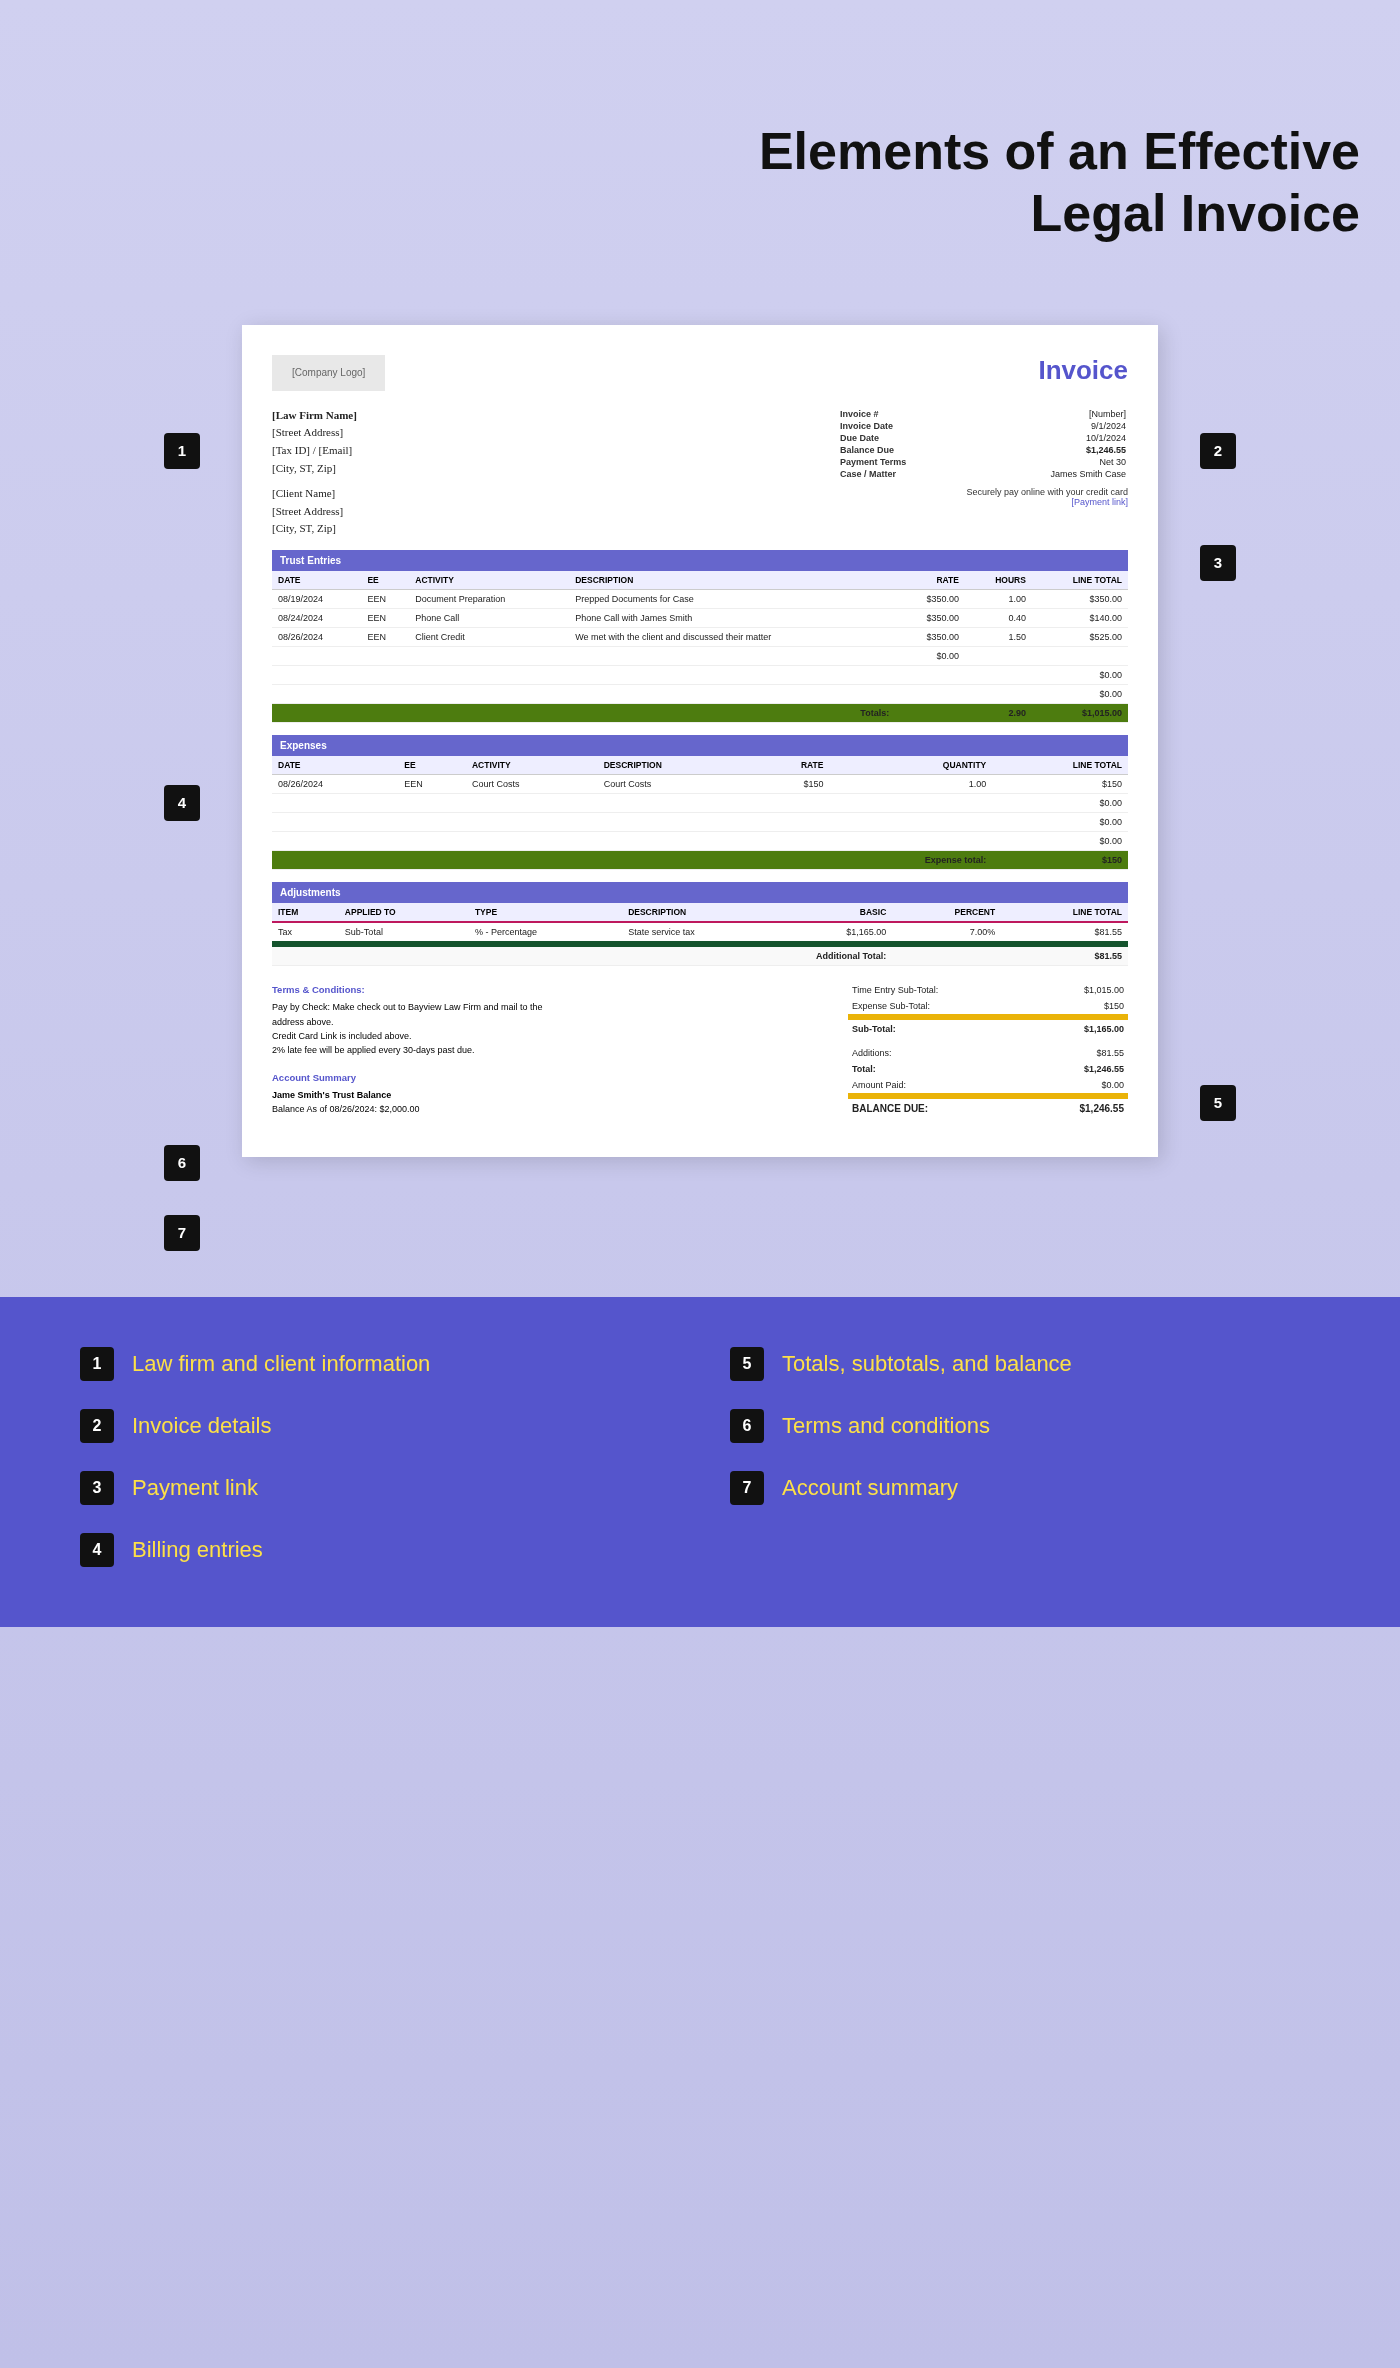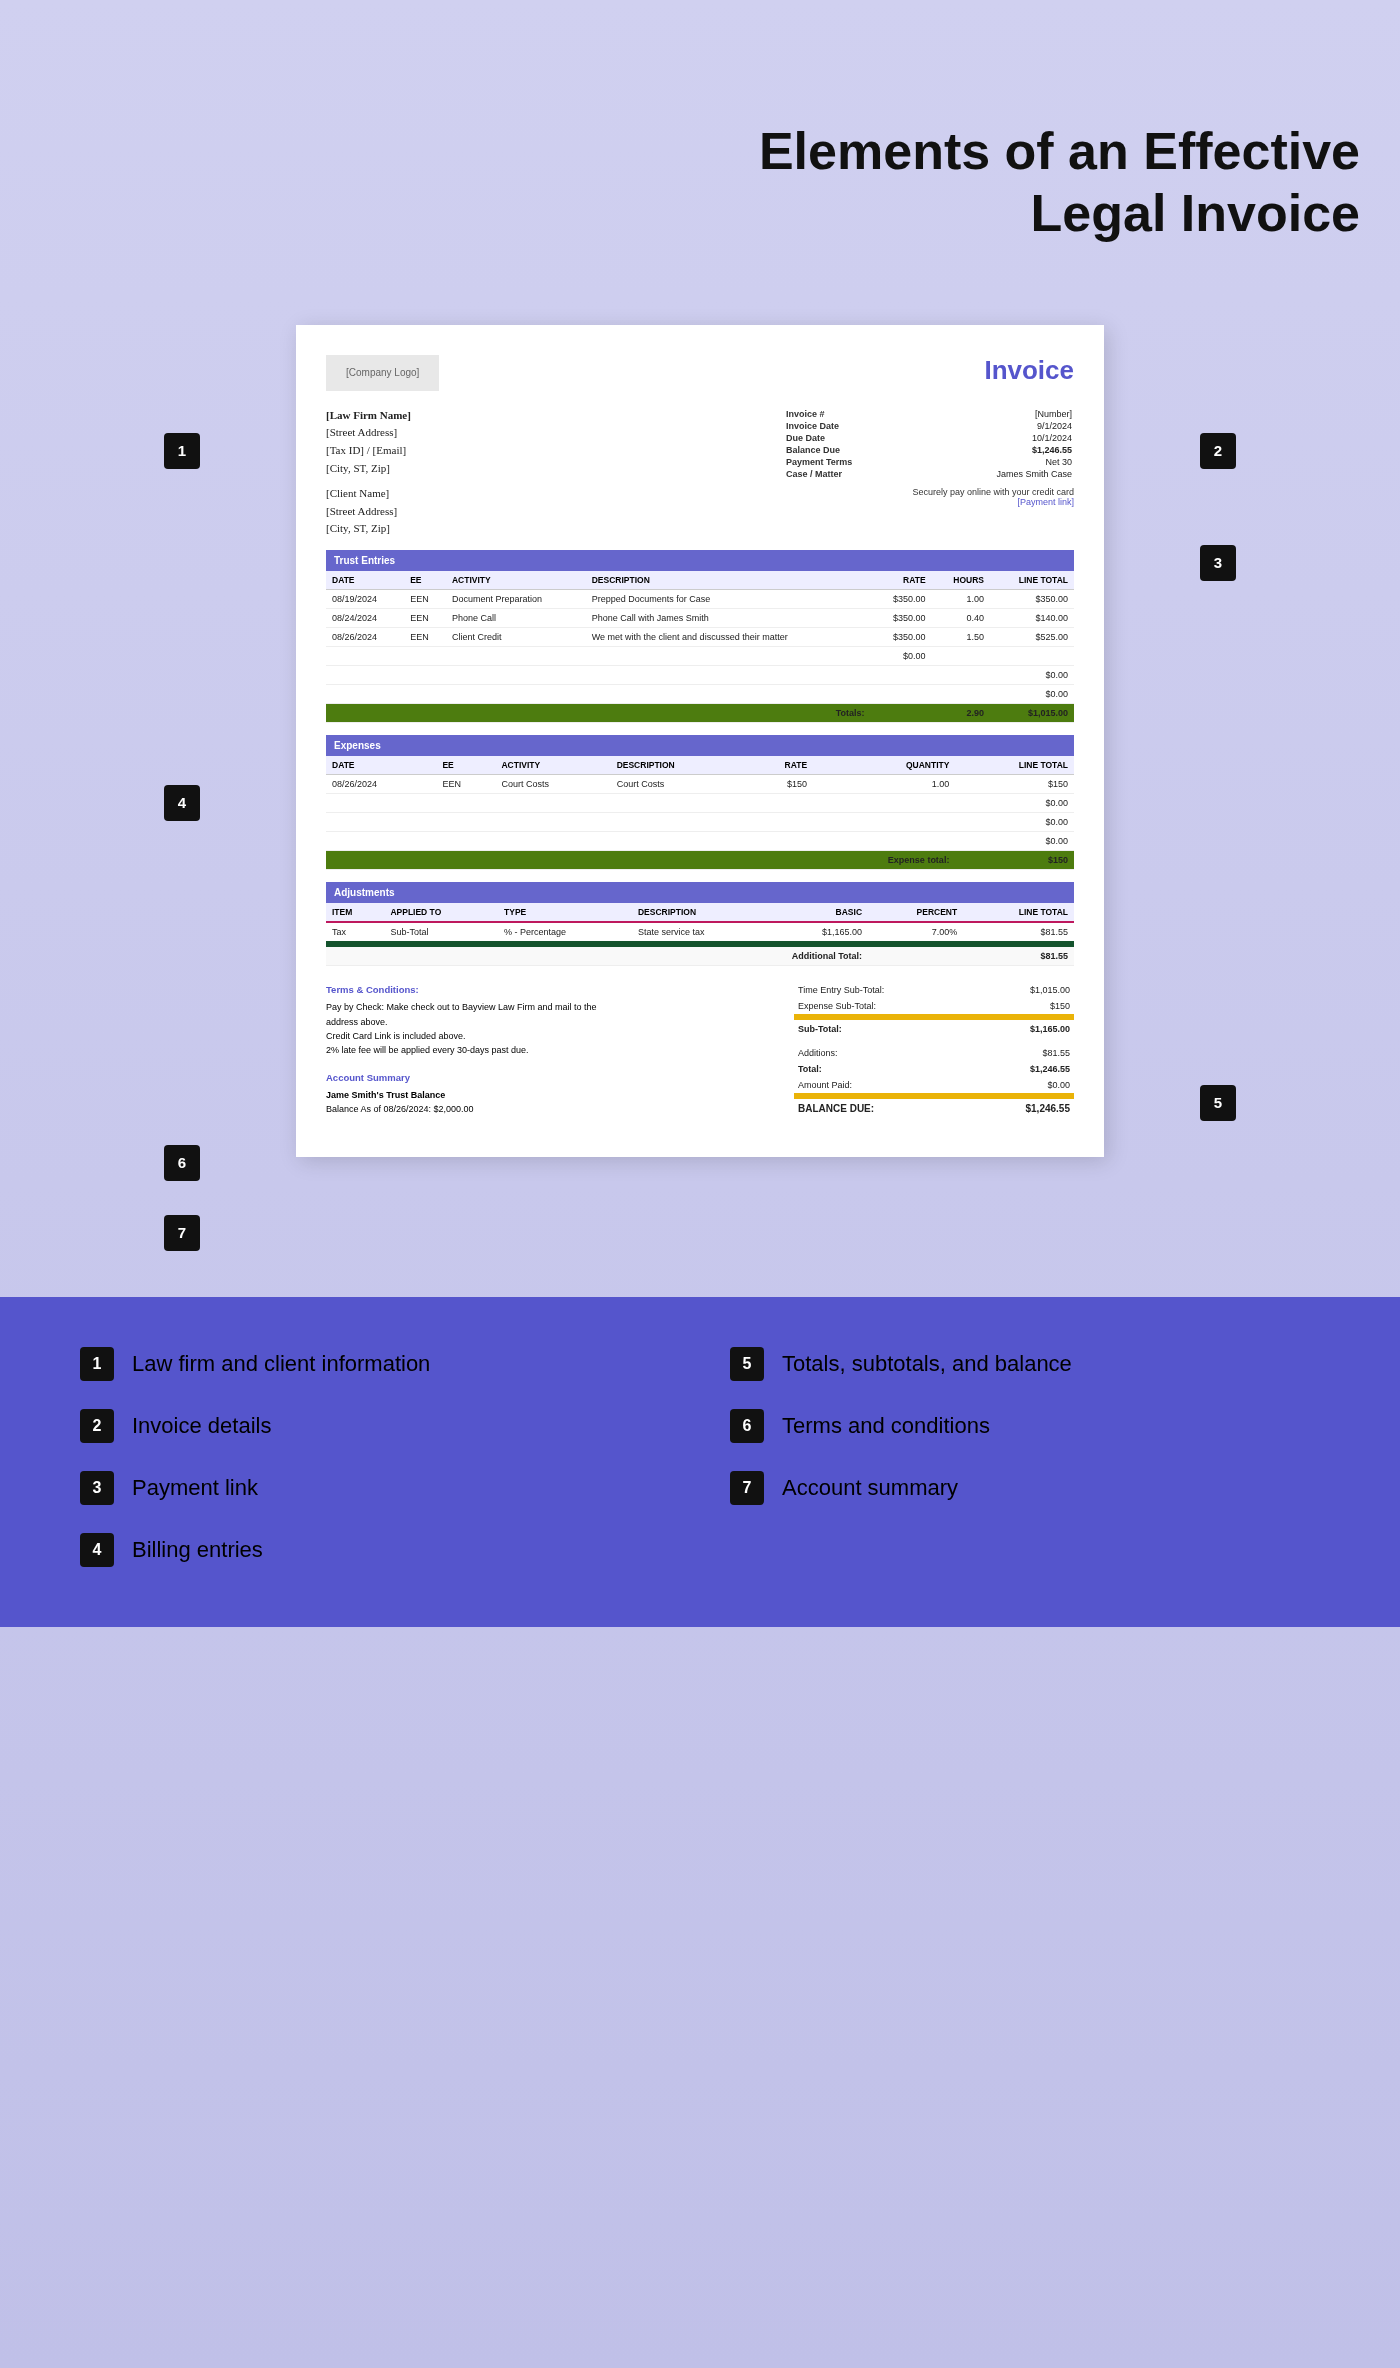--- a/index.html
+++ b/index.html
@@ -19,21 +19,21 @@
       text-align: right;
       padding: 60px 20px 40px;
       font-size: 52px;
       font-weight: 900;
       color: #111;
       line-height: 1.2;
     }
     
     .invoice-card {
       background: #fff;
-      width: 808px;
+      width: 916px;
       margin: 0 auto 60px;
       padding: 30px 30px 40px;
       box-shadow: 4px 4px 20px rgba(0,0,0,0.15);
       position: relative;
     }
     
     .inv-top {
       display: flex;
       justify-content: space-between;
       margin-bottom: 16px;
@@ -255,21 +255,21 @@
       width: 34px;
       height: 34px;
       display: flex;
       align-items: center;
       justify-content: center;
       border-radius: 4px;
       flex-shrink: 0;
     }
     .legend-text {
       font-size: 22px;
-      color: #000000;
+      color: #fde047;
       font-weight: 400;
     }
     .side-label-1 { position: absolute; left: -56px; top: 108px; }
     .side-label-2 { position: absolute; right: -56px; top: 108px; }
     .side-label-3 { position: absolute; right: -56px; top: 220px; }
     .side-label-4 { position: absolute; left: -56px; top: 460px; }
     .side-label-5 { position: absolute; right: -56px; top: 760px; }
     .side-label-6 { position: absolute; left: -56px; top: 820px; }
     .side-label-7 { position: absolute; left: -56px; top: 890px; }
     .section-gap { margin-bottom: 12px; }

